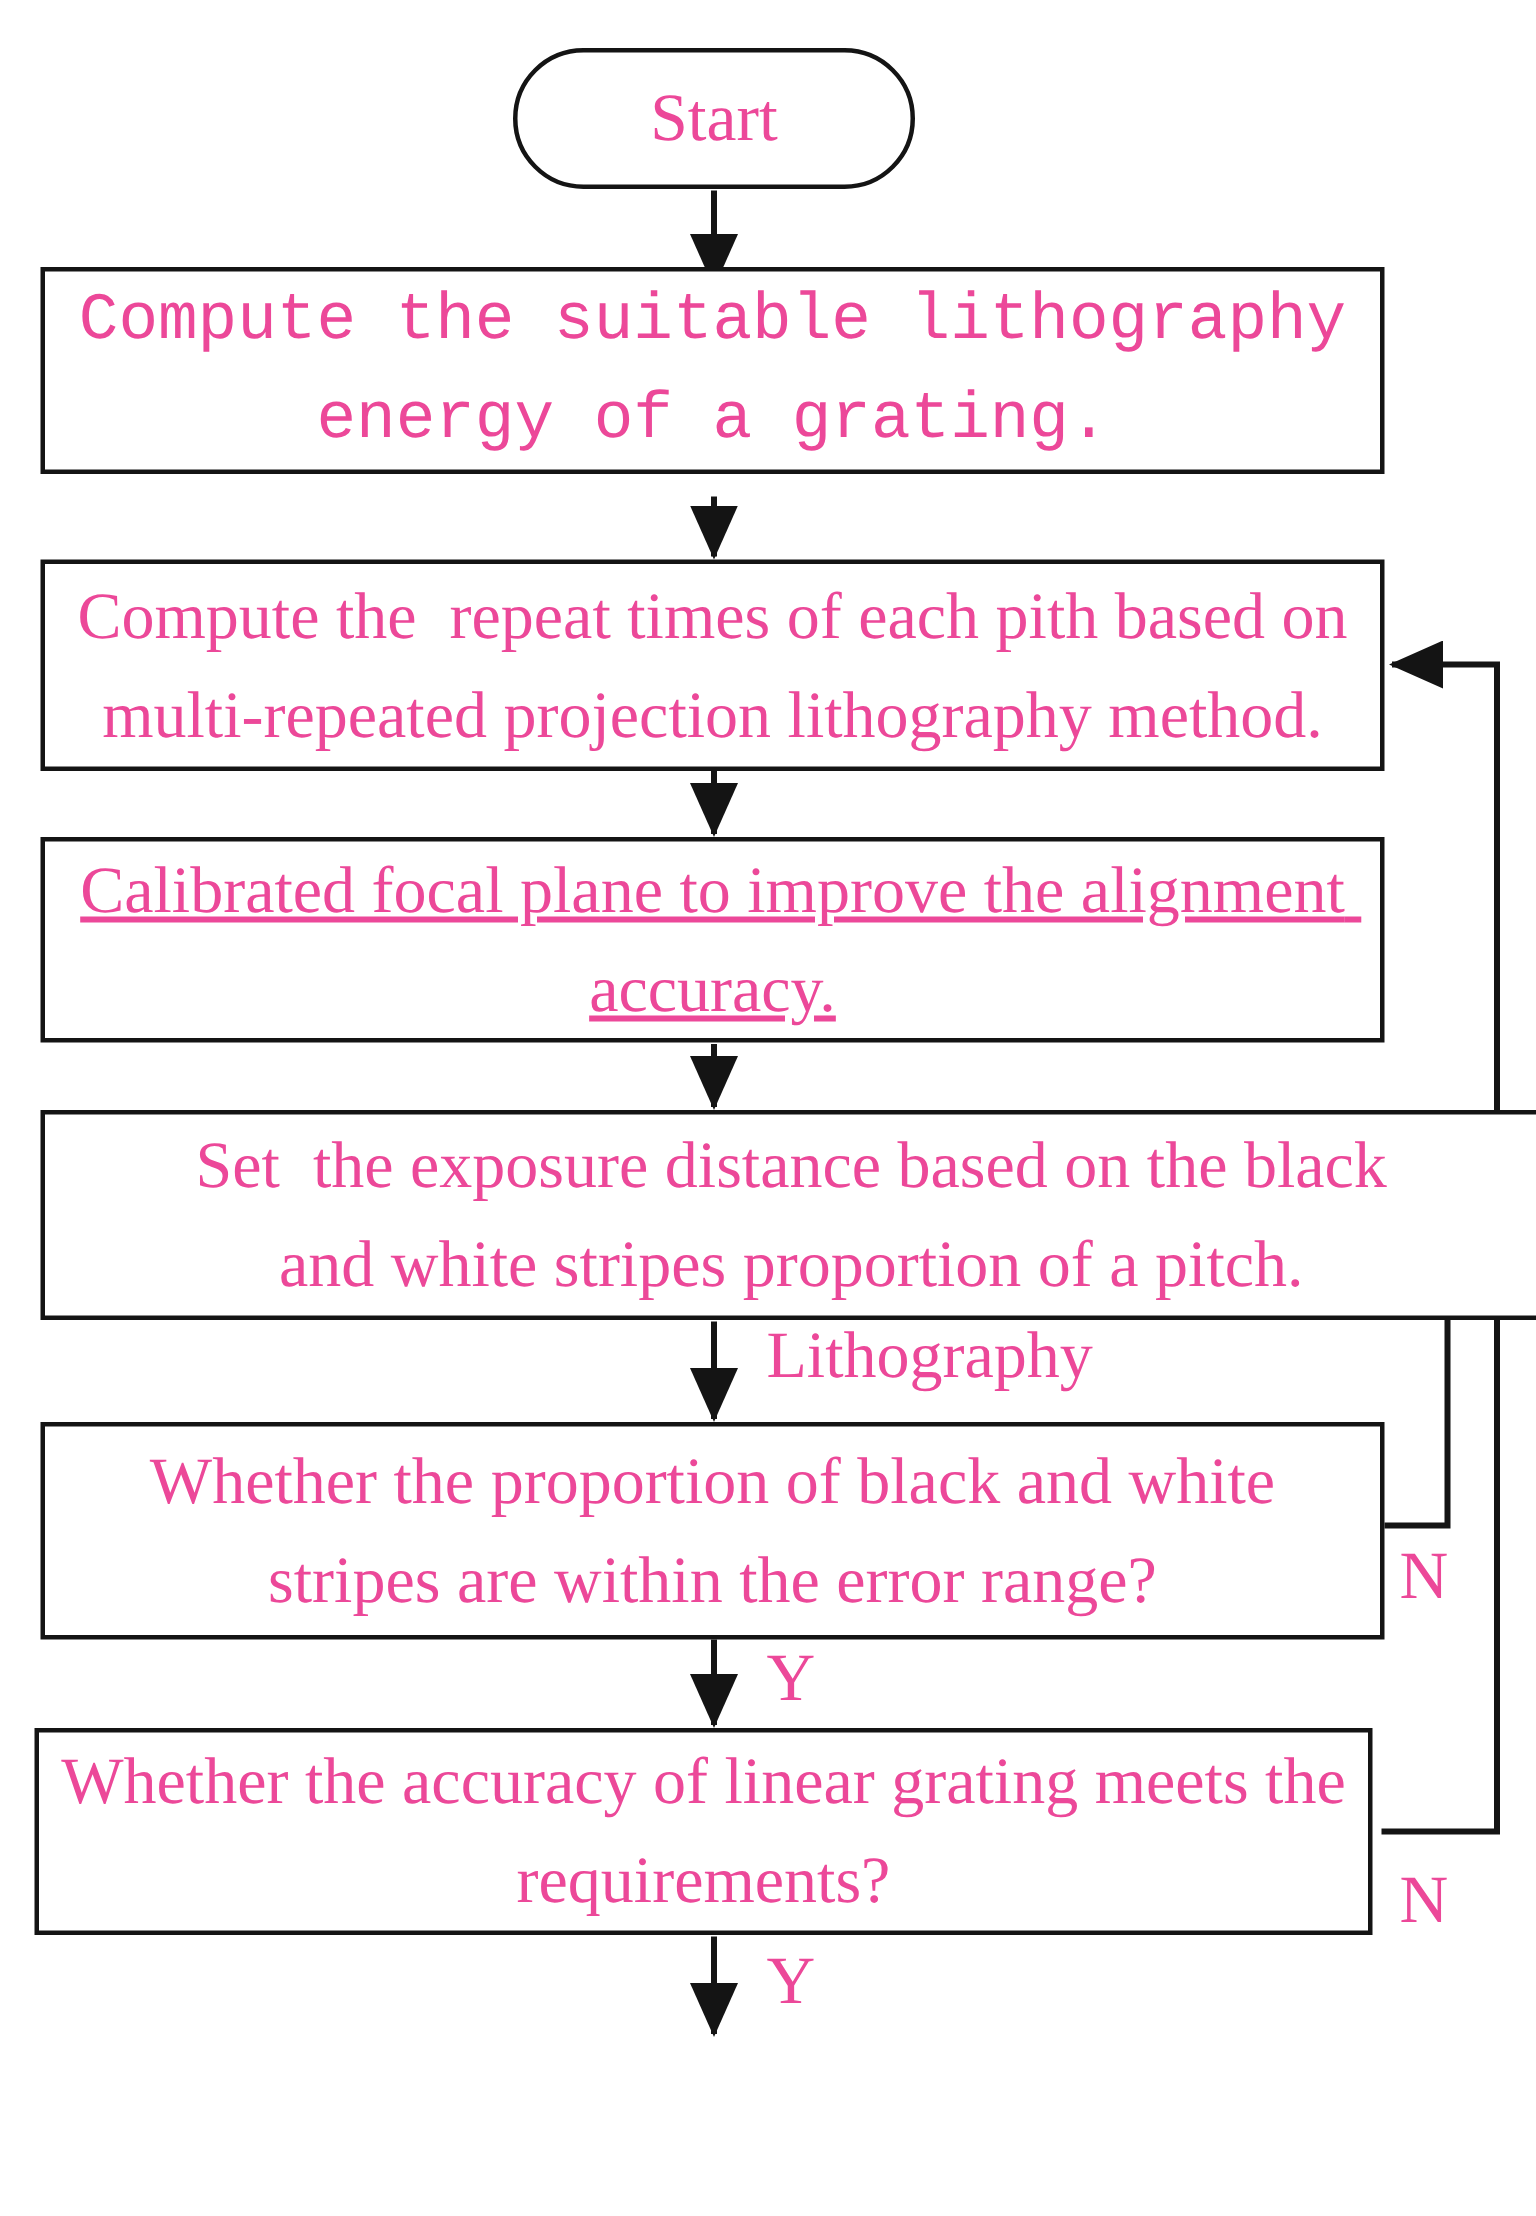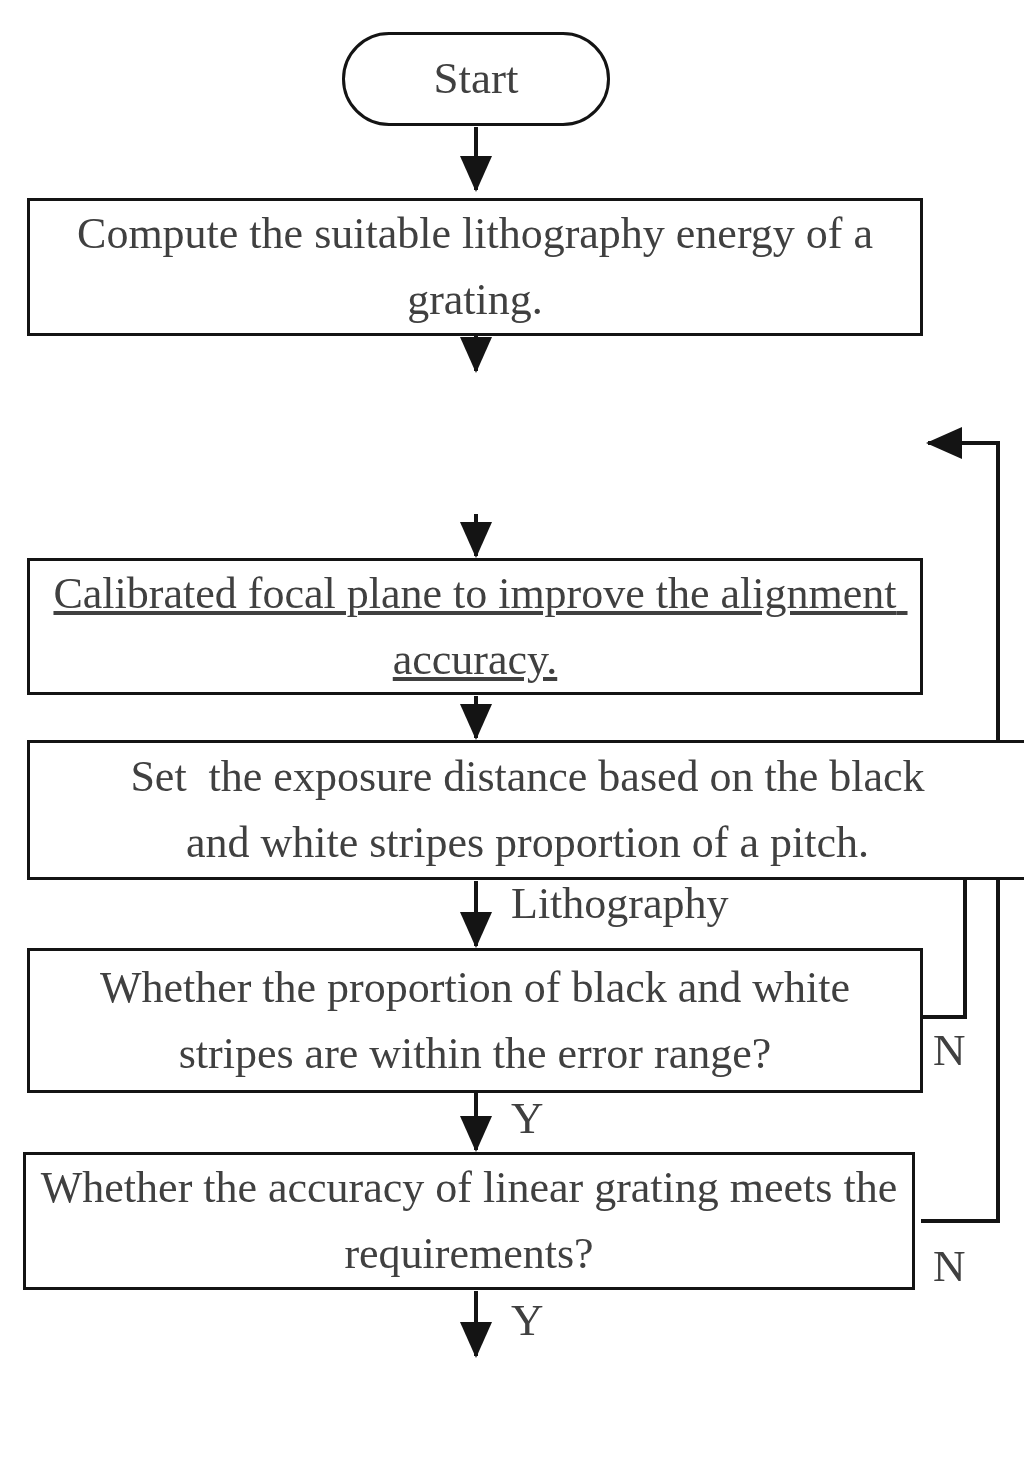--- a/index.html
+++ b/index.html
@@ -1,32 +1,32 @@
 <!DOCTYPE html>
 <html><head>
 <meta charset="utf-8">
 <style>
   html,body{margin:0;padding:0;background:#ffffff;}
   .canvas{
     position:relative;width:1024px;height:1477px;background:#ffffff;
-    font-family:"Liberation Serif","DejaVu Serif",serif;color:#404040;overflow:hidden;
+    font-family:"Liberation Serif","DejaVu Serif",serif;color:#ec4899;overflow:hidden;
   }
   svg.connectors{position:absolute;left:0;top:0;width:1024px;height:1477px;}
   .node{
     position:absolute;box-sizing:border-box;border:3px solid #141414;background:#ffffff;
     display:flex;align-items:center;justify-content:center;text-align:center;
     font-size:44px;line-height:1.5;
   }
   .node span{display:block;white-space:pre-wrap;max-width:850px;}
   .terminator{border-radius:50px;font-size:45px;}
   .edge-label{position:absolute;font-size:45px;line-height:1.1;white-space:nowrap;}
 
   
   #n0{left:342px;top:32px;width:268px;height:94px;}
-  #n1{left:27px;top:198px;width:896px;height:138px;}
+  #n1{left:27px;top:178px;width:896px;height:138px;font-family:Liberation Mono, monospace;}
   #n2{left:27px;top:373px;width:896px;height:141px;}
   #n3{left:27px;top:558px;width:896px;height:137px;text-decoration:underline;}
   #n4{left:27px;top:740px;width:1001px;height:140px;}
   #n5{left:27px;top:948px;width:896px;height:145px;}
   #n6{left:23px;top:1152px;width:892px;height:138px;}
   #n7{left:353px;top:1358px;width:249px;height:95px;}
   #n4 span{max-width:820px;}
   #n5 span{max-width:820px;}
   #n6 span{max-width:880px;}
 
@@ -62,20 +62,23 @@
   </svg>
 
   <div class="node terminator" id="n0">
     <span>Start</span>
   </div>
 
   <div class="node" id="n1">
     <span>Compute the suitable lithography energy of a grating.</span>
   </div>
 
+  <div class="node" id="n2">
+    <span>Compute the  repeat times of each pith based on multi-repeated projection lithography method.</span>
+  </div>
 
   <div class="node" id="n3">
     <span>Calibrated focal plane to improve the alignment accuracy.</span>
   </div>
 
   <div class="node" id="n4">
     <span>Set  the exposure distance based on the black and white stripes proportion of a pitch.</span>
   </div>
 
   <div class="node" id="n5">

